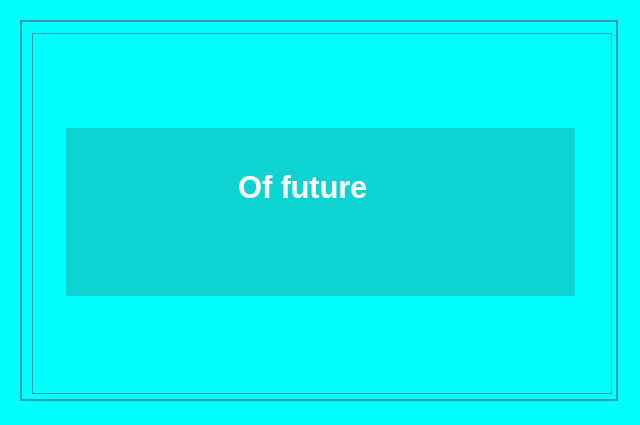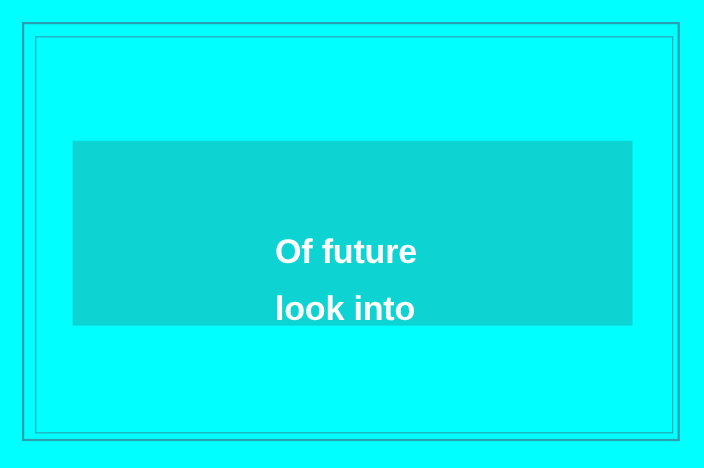--- a/index.html
+++ b/index.html
@@ -49,24 +49,23 @@
     position: absolute;
     left: 66px;
     top: 128px;
     width: 509px;
     height: 168px;
     background: #0dd3d3;
   }
 
   #headline-block {
     position: absolute;
-    left: 184px;
+    left: 172px;
     top: 34px;
     width: 330px;
-    margin-top: 41px;
   }
 
   .headline-line {
     display: block;
     color: #ffffff;
     font-family: "Liberation Sans", sans-serif;
     font-weight: bold;
     font-size: 31px;
     line-height: 52px;
     letter-spacing: -0.2px;
@@ -78,17 +77,16 @@
 <body>
 
 <div id="slide-canvas">
 
   <div id="frame-outer"></div>
   <div id="frame-inner"></div>
 
   <div id="content-panel">
     <div id="headline-block">
       <span class="headline-line">Of future</span>
-      <span class="headline-line">look into</span>
     </div>
   </div>
 
 </div>
 
 </body></html>

